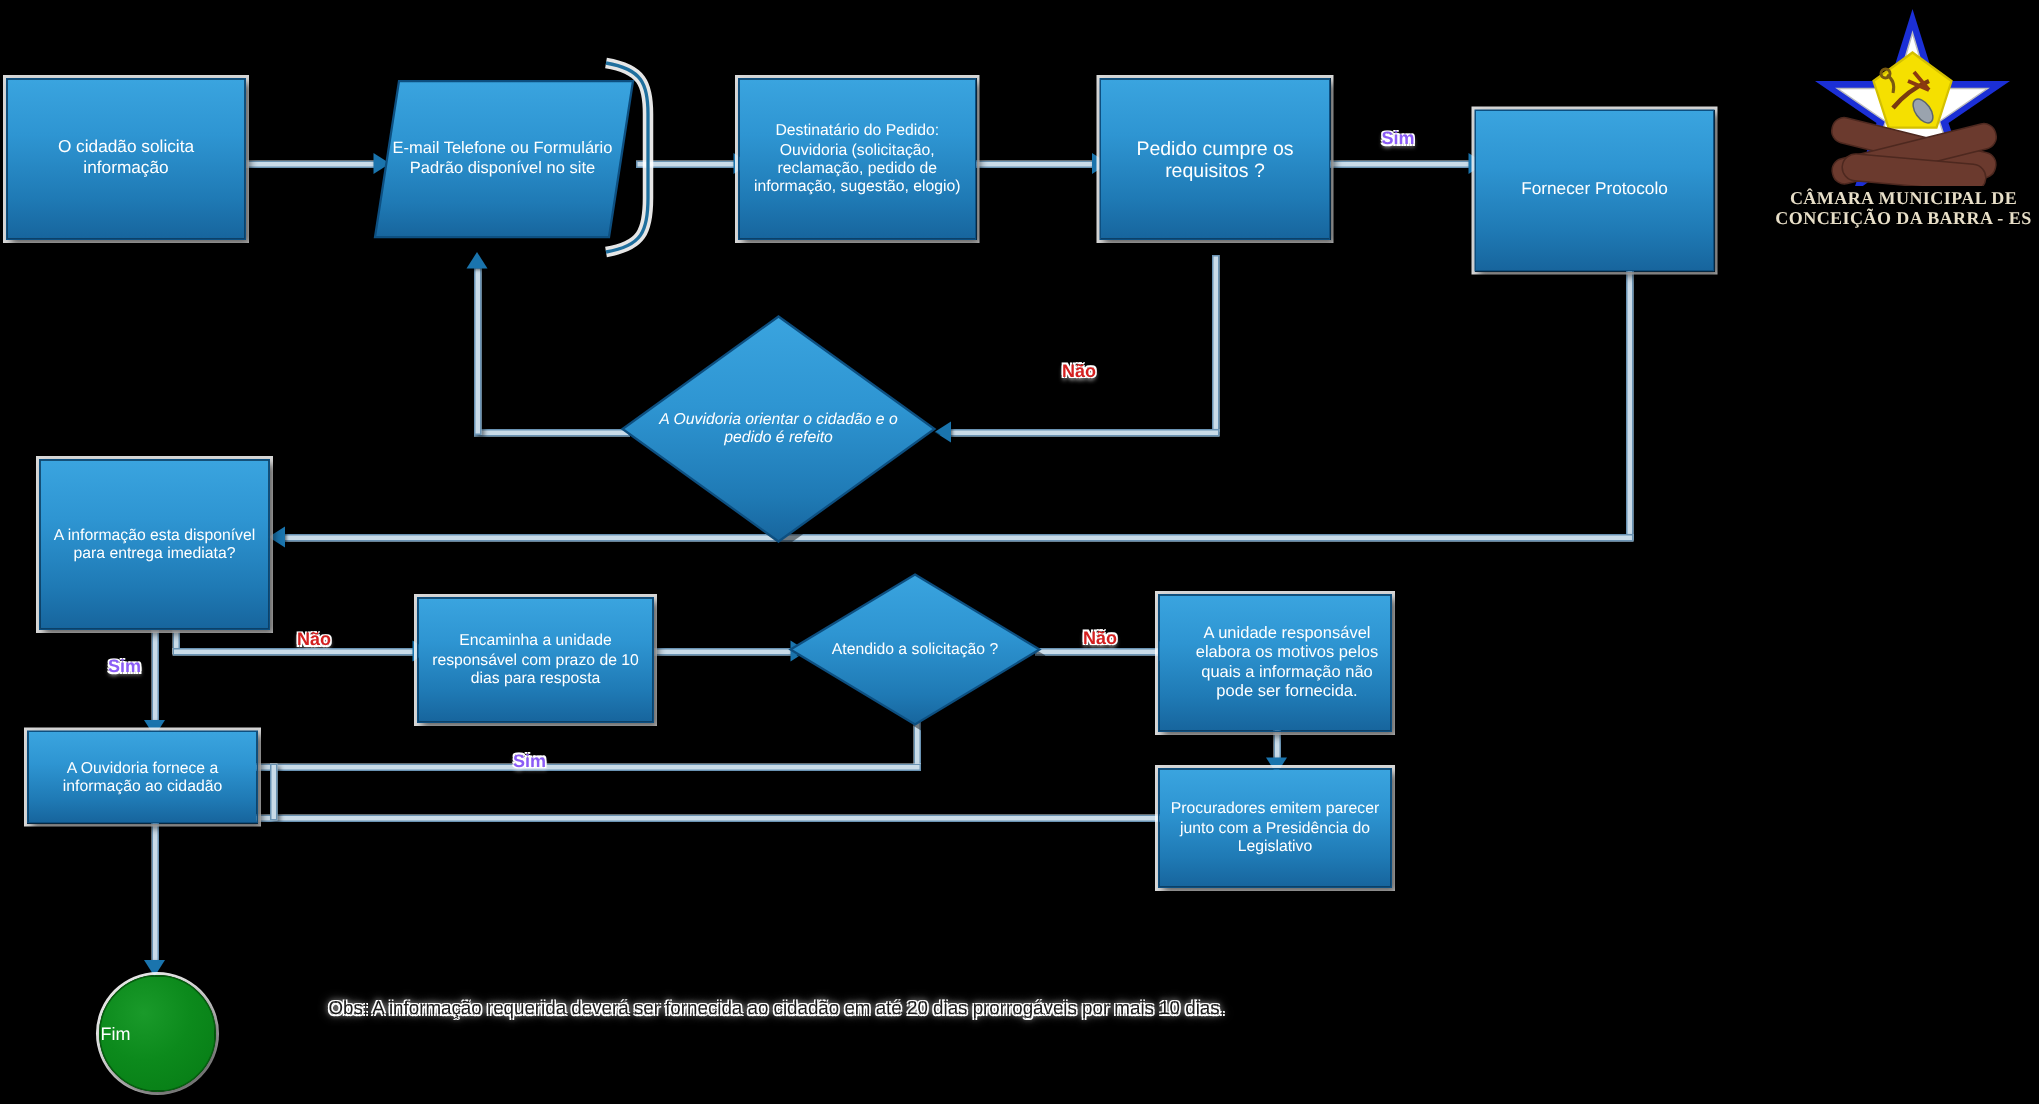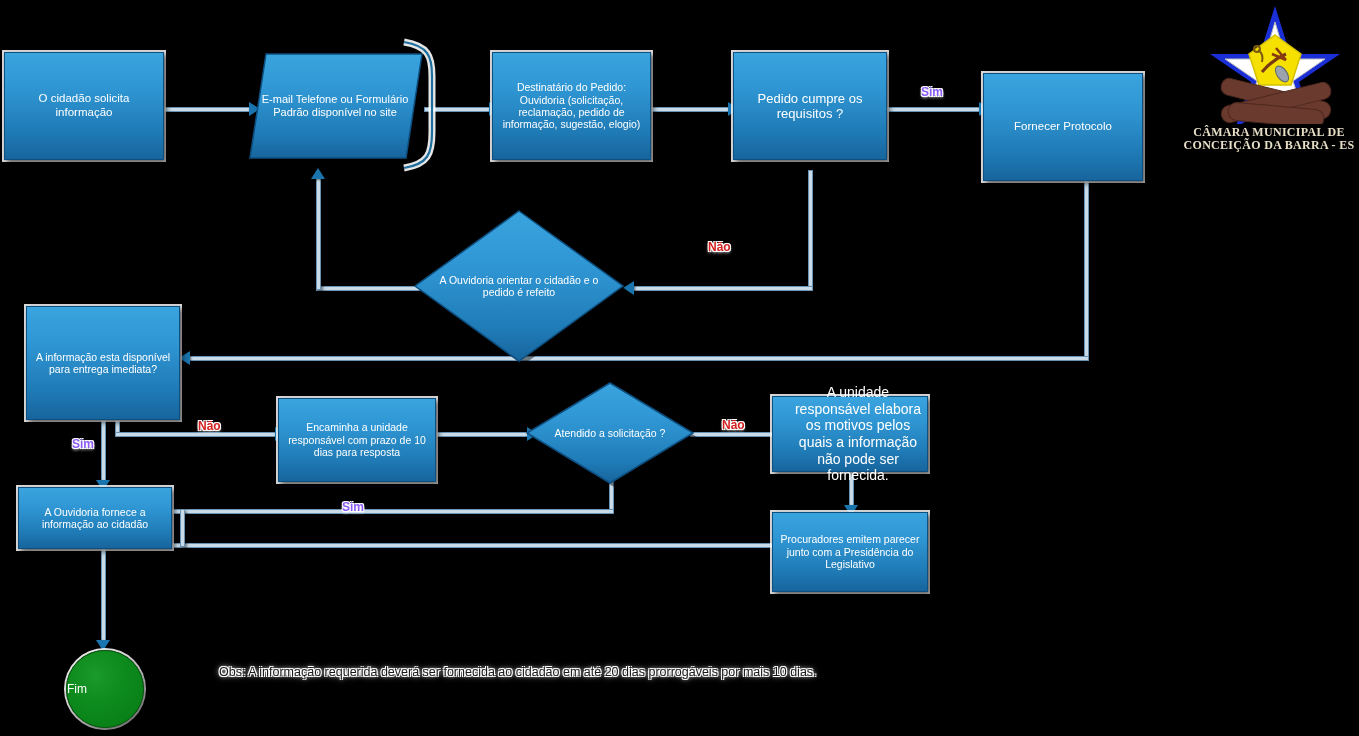--- a/index.html
+++ b/index.html
@@ -165,40 +165,40 @@
         <linearGradient id="gdm" x1="0" y1="0" x2="0" y2="1">
           <stop offset="0%" stop-color="#3aa4df"></stop>
             <stop offset="40%" stop-color="#2e95d2"></stop>
           <stop offset="80%" stop-color="#1f7ab5"></stop>
             <stop offset="100%" stop-color="#17659d"></stop>
         </linearGradient>
       </defs>
       <polygon points="107,3 211,78 107,153 3,78" fill="rgba(0,0,0,.45)" transform="translate(4,4)"></polygon>
       <polygon points="107,3 211,78 107,153 3,78" fill="url(#gdm)" stroke="#0d4f80" stroke-width="1.5"></polygon>
     </svg>
-    <div class="dlbl" style="font-size:10.5px;padding:0 24px;">A Ouvidoria orientar o cidadão e o pedido é refeito</div>
+    <div class="dlbl" style="font-size:10.5px;padding:0 24px;font-style:italic;">A Ouvidoria orientar o cidadão e o pedido é refeito</div>
   </div>
 
   <div class="node box" style="left:26px;top:306px;width:154px;height:114px;font-size:10.5px;">
     <span class="lbl">A informação esta disponível para entrega imediata?</span>
   </div>
 
   <div class="node box" style="left:278px;top:398px;width:158px;height:84px;font-size:10.5px;">
     <span class="lbl">Encaminha a unidade responsável com prazo de 10 dias para resposta</span>
   </div>
 
   <div class="diamond" style="position:absolute;left:524px;top:380px;width:172px;height:106px;">
     <svg width="172" height="108" viewBox="0 0 172 108" style="position:absolute;left:0;top:0;overflow:visible;">
       <polygon points="86,3 169,53 86,103 3,53" fill="rgba(0,0,0,.45)" transform="translate(4,4)"></polygon>
       <polygon points="86,3 169,53 86,103 3,53" fill="url(#gdm)" stroke="#0d4f80" stroke-width="1.5"></polygon>
     </svg>
     <div class="dlbl" style="font-size:10.5px;padding:0 14px;">Atendido a solicitação ?</div>
   </div>
 
-  <div class="node box" style="left:772px;top:396px;width:156px;height:76px;font-size:14px;padding-left:16px;">
+  <div class="node box" style="left:772px;top:396px;width:156px;height:92px;font-size:11px;padding-left:16px;">
     <span class="lbl">A unidade responsável elabora os motivos pelos quais a informação não pode ser fornecida.</span>
   </div>
 
   <div class="node box" style="left:772px;top:512px;width:156px;height:80px;font-size:10.5px;">
     <span class="lbl">Procuradores emitem parecer junto com a Presidência do Legislativo</span>
   </div>
 
   <div class="node box" style="left:18px;top:487px;width:154px;height:62px;font-size:10.5px;">
     <span class="lbl">A Ouvidoria fornece a informação ao cidadão</span>
   </div>

